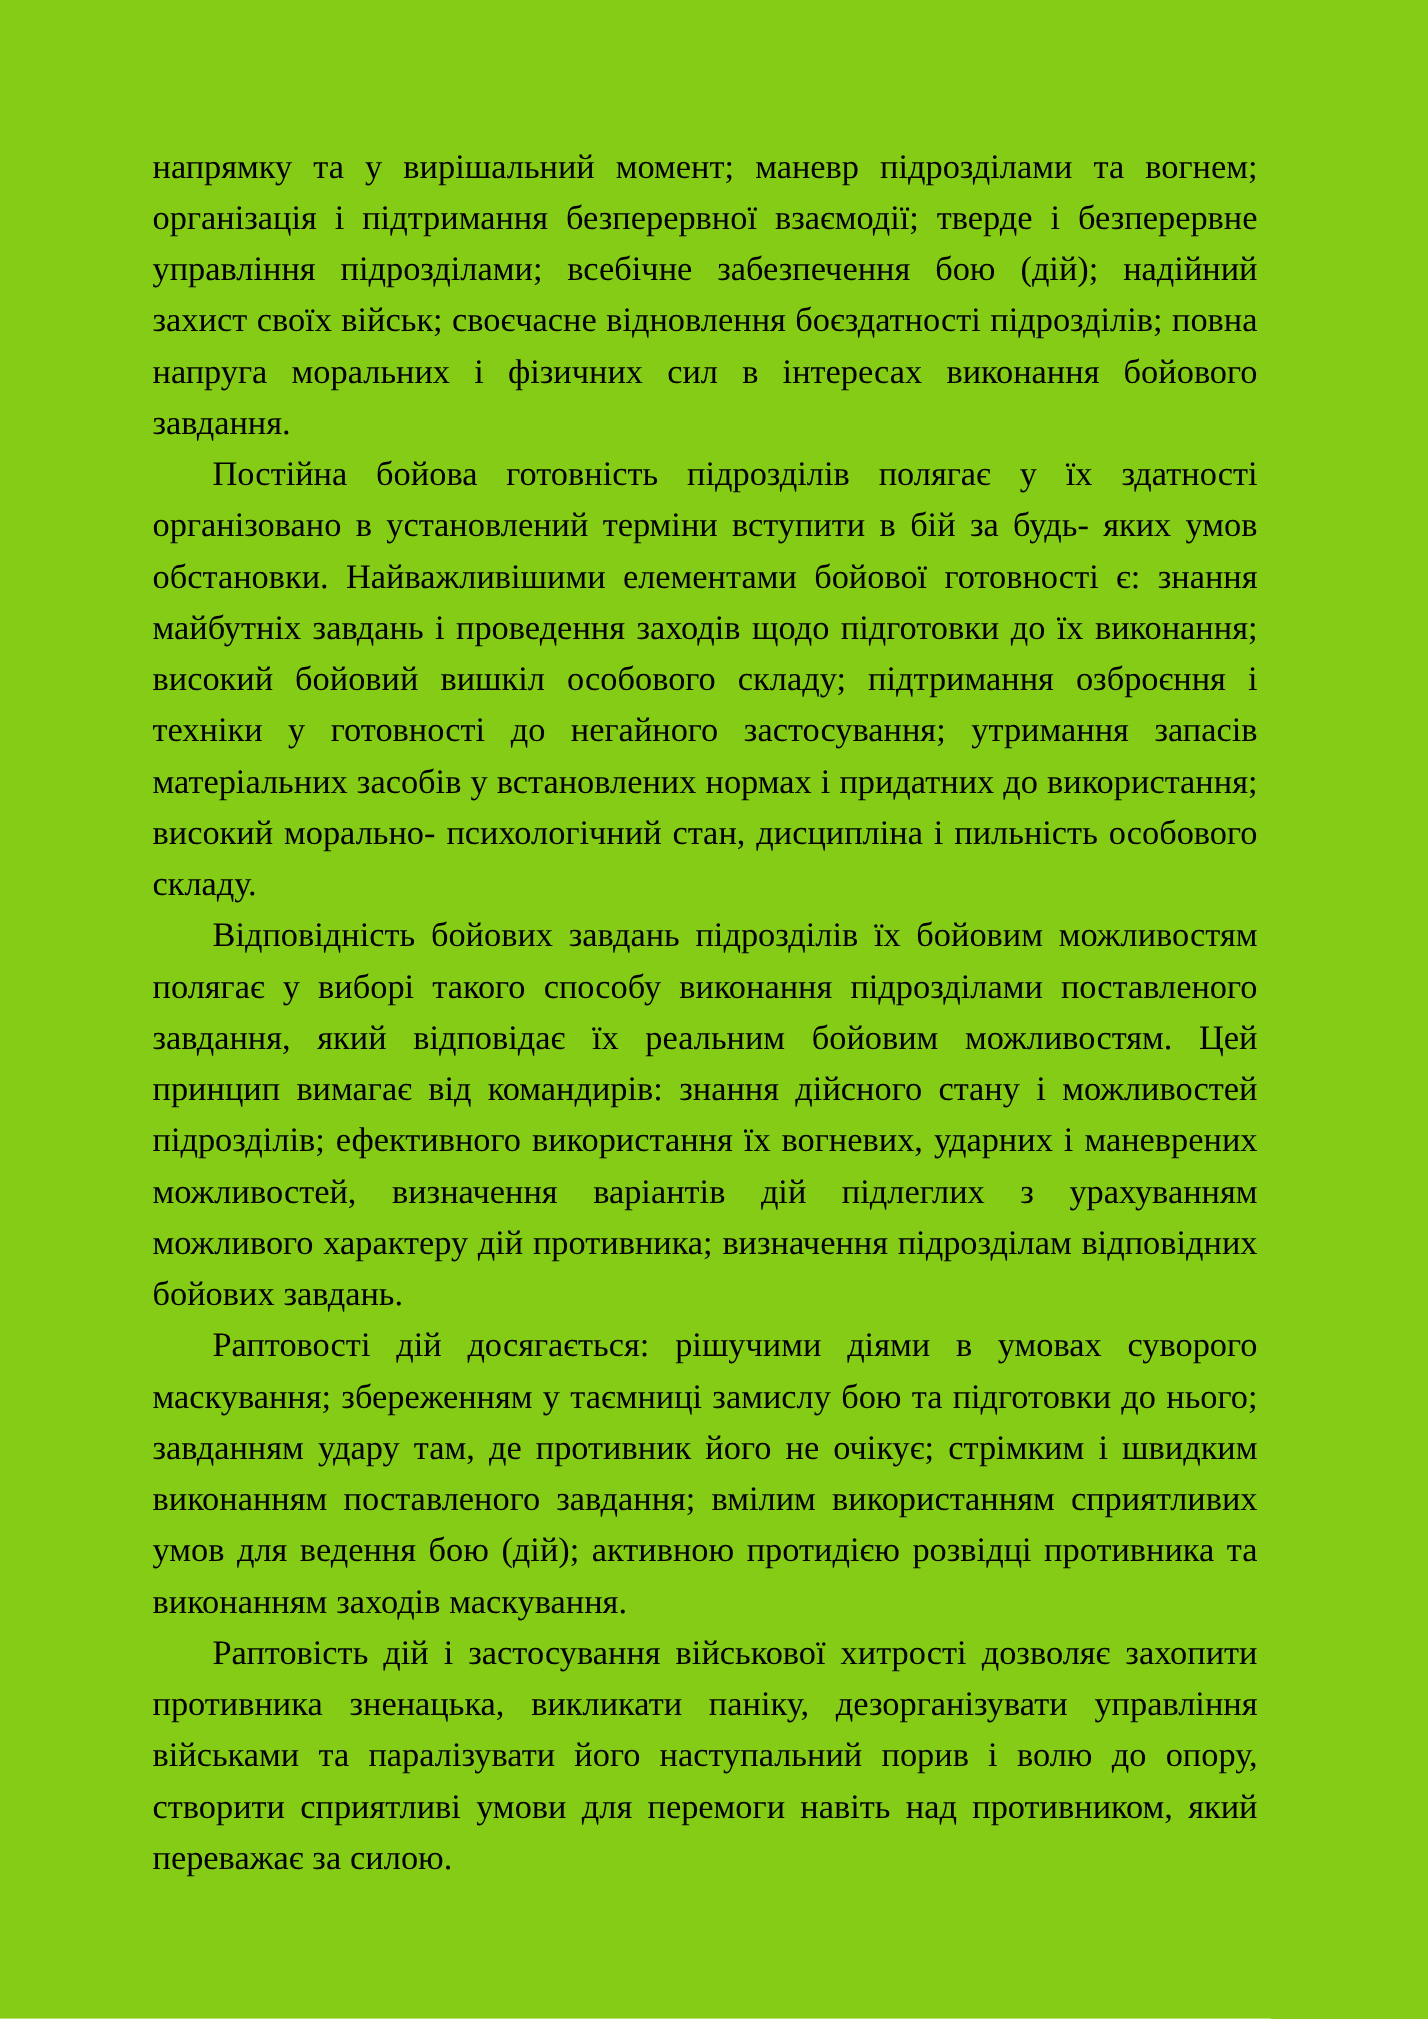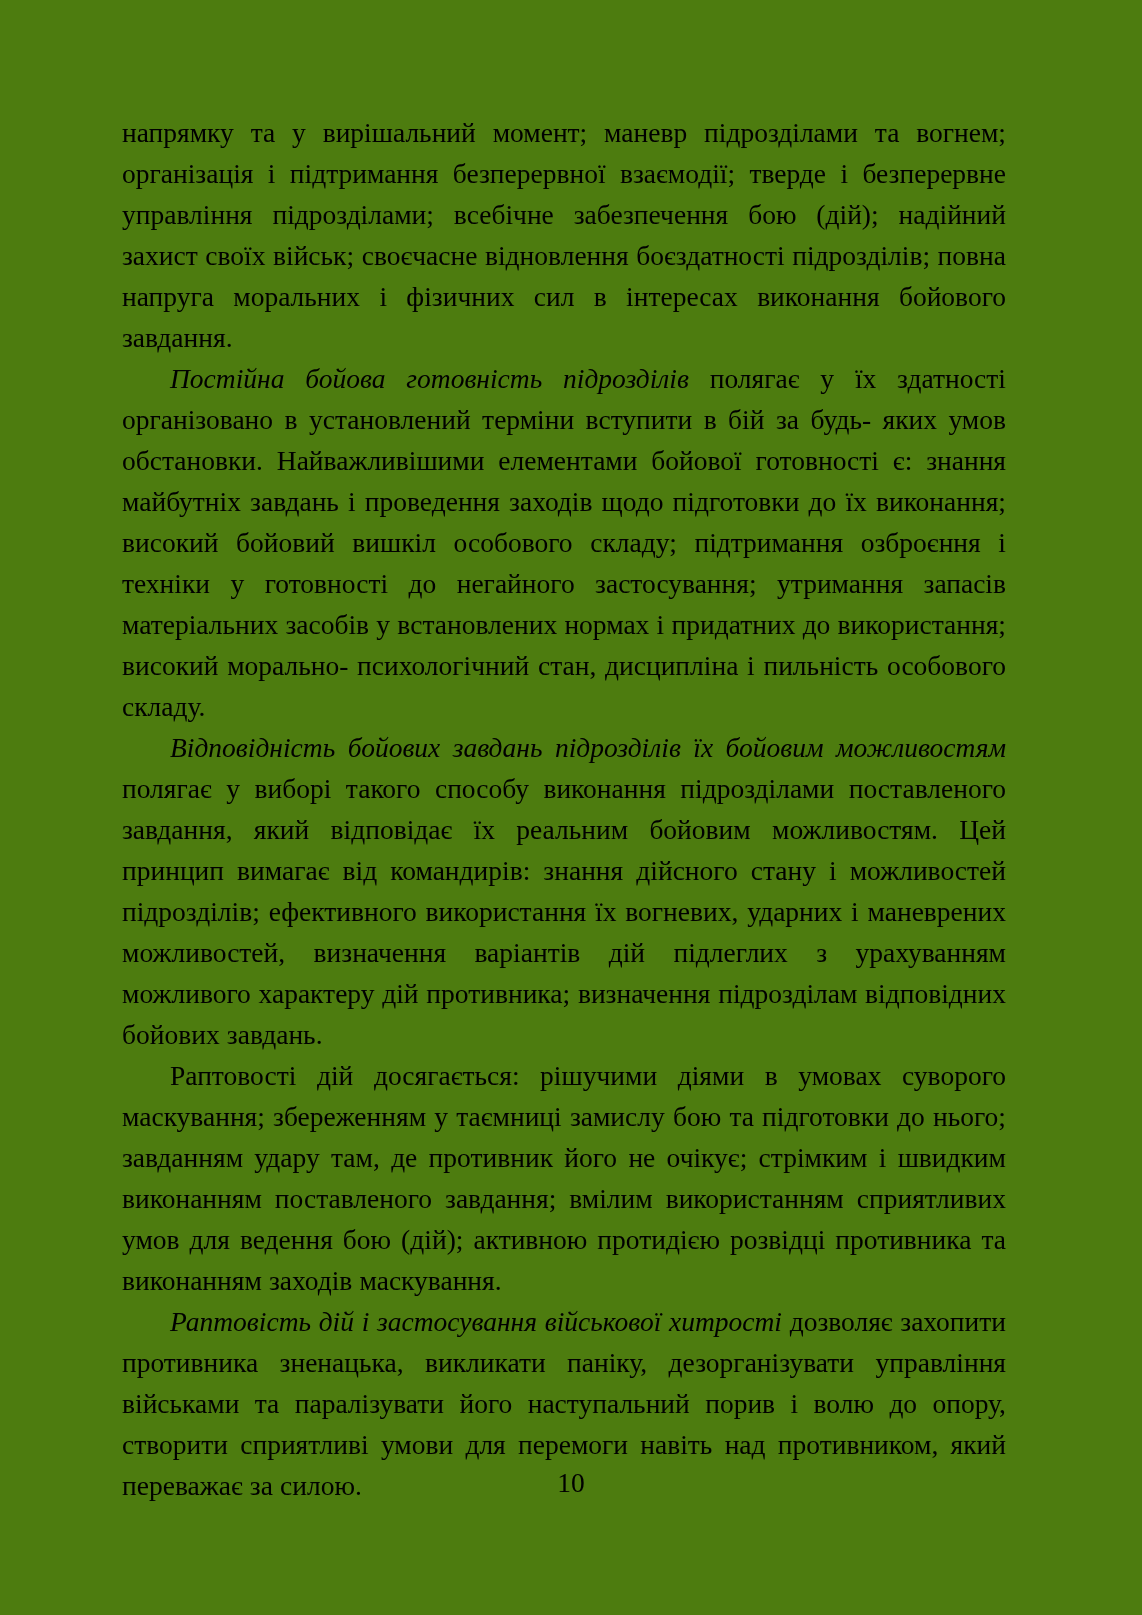--- a/index.html
+++ b/index.html
@@ -10,21 +10,21 @@
   }
   body {
     font-family: "Liberation Serif", "DejaVu Serif", serif;
     color: #000000;
   }
   .page {
     position: relative;
     width: 1142px;
     height: 1615px;
     margin: 0 auto;
-    background: #4d7c0f;
+    background: #84cc16;
     box-sizing: border-box;
     overflow: hidden;
   }
   .text-column {
     position: absolute;
     left: 122px;
     top: 112px;
     width: 884px;
   }
   p.para {
@@ -35,21 +35,20 @@
     text-align: justify;
     text-justify: inter-word;
     text-indent: 48px;
     hyphens: none;
     word-spacing: 0.01em;
   }
   p.para.no-indent {
     text-indent: 0;
   }
   p.para .term {
-    font-style: italic;
   }
   .page-number {
     position: absolute;
     left: 0;
     right: 0;
     top: 1466px;
     text-align: center;
     font-size: 27.5px;
     line-height: 34px;
     font-family: "Liberation Serif", "DejaVu Serif", serif;
@@ -77,15 +76,14 @@
     <p class="para">
       <span>Раптовості дій досягається: рішучими діями в умовах суворого маскування; збереженням у таємниці замислу бою та підготовки до нього; завданням удару там, де противник його не очікує; стрімким і швидким виконанням поставленого завдання; вмілим використанням сприятливих умов для ведення бою (дій); активною протидією розвідці противника та виконанням заходів маскування.</span>
     </p>
 
     <p class="para">
       <span class="term">Раптовість дій і застосування військової хитрості</span><span> дозволяє захопити противника зненацька, викликати паніку, дезорганізувати управління військами та паралізувати його наступальний порив і волю до опору, створити сприятливі умови для перемоги навіть над противником, який переважає за силою.</span>
     </p>
 
   </div>
 
-  <div class="page-number">10</div>
 
 </div>
 
 </body></html>

